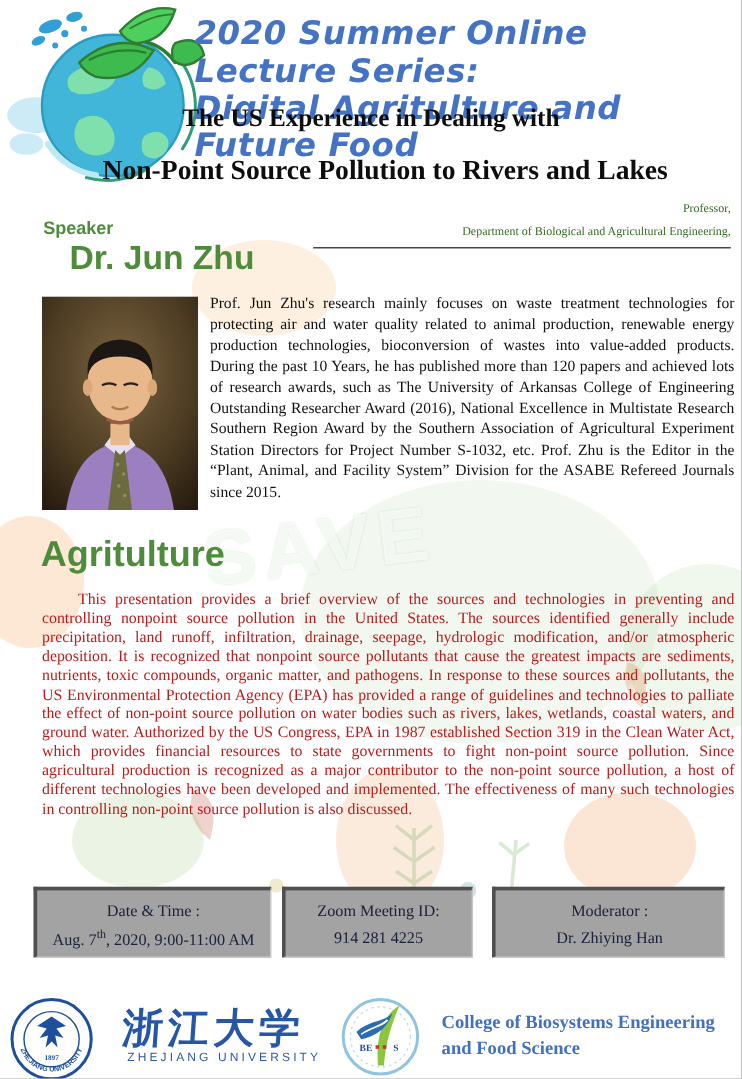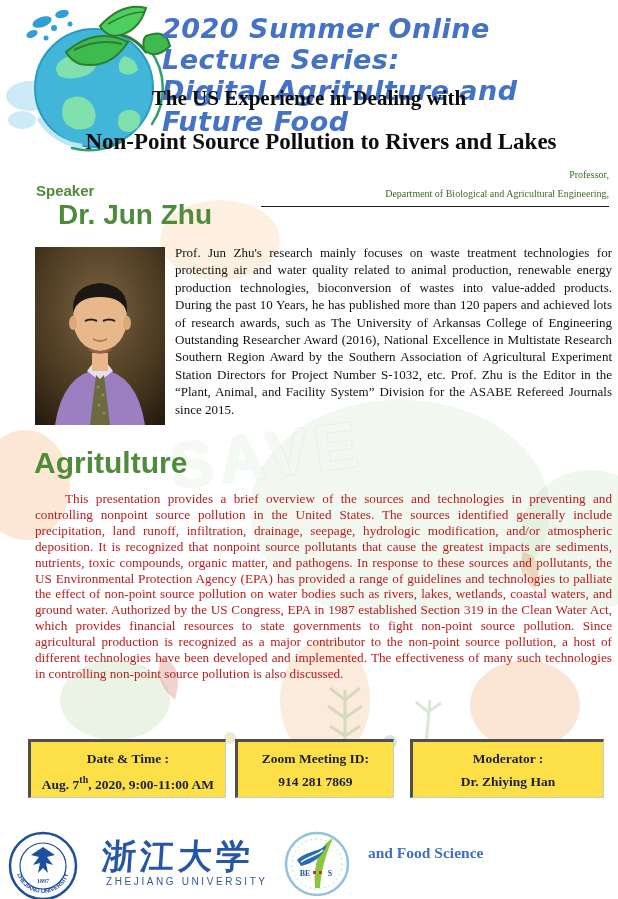--- a/index.html
+++ b/index.html
@@ -52,25 +52,25 @@
     position:absolute; left:34px; top:446px; z-index:2;
     font-family:"Liberation Sans",sans-serif; font-weight:bold; font-size:30px;
   }
   .intro-text {
     position:absolute; left:35px; top:491px; width:577px; z-index:2;
     font-size:13.2px; line-height:15.9px; text-align:justify; text-indent:30px; color:#b91c1c;
   }
   
   .boxes { position:absolute; left:28px; top:739px; width:576px; display:flex; z-index:2; }
   .info-box {
-    background:#fde047;
+    background:#a3a3a3;
     border-top:3px solid #4f4f4f; border-left:3px solid #4f4f4f;
     border-right:1px solid #c9c9c9; border-bottom:1px solid #c9c9c9;
     height:59px; padding-top:9px; text-align:center;
-    color:#1a1f3a; font-weight:bold; font-size:13.5px;
+    color:#1a1f3a; font-weight:normal; font-size:13.5px;
   }
   .info-box .val { margin-top:7px; }
   .box-date { width:206px; margin-right:9px; }
   .box-zoom { width:166px; margin-right:16px; }
   .box-mod  { width:202px; }
   sup { font-size:10px; }
   
   .footer { position:absolute; left:0; top:830px; width:618px; height:69px; z-index:2; }
   .seal { position:absolute; left:8px; top:1px; }
   .uni-cn {
@@ -196,21 +196,21 @@
   <div class="intro-heading" style="color:#4e8c3c">Agritulture</div>
   <p class="intro-text">This presentation provides a brief overview of the sources and technologies in preventing and controlling nonpoint source pollution in the United States. The sources identified generally include precipitation, land runoff, infiltration, drainage, seepage, hydrologic modification, and/or atmospheric deposition. It is recognized that nonpoint source pollutants that cause the greatest impacts are sediments, nutrients, toxic compounds, organic matter, and pathogens. In response to these sources and pollutants, the US Environmental Protection Agency (EPA) has provided a range of guidelines and technologies to palliate the effect of non-point source pollution on water bodies such as rivers, lakes, wetlands, coastal waters, and ground water. Authorized by the US Congress, EPA in 1987 established Section 319 in the Clean Water Act, which provides financial resources to state governments to fight non-point source pollution. Since agricultural production is recognized as a major contributor to the non-point source pollution, a host of different technologies have been developed and implemented. The effectiveness of many such technologies in controlling non-point source pollution is also discussed.</p>
 
   <div class="boxes">
     <div class="info-box box-date">
       <div>Date &amp; Time :</div>
       <div class="val"><span>Aug. 7</span><sup>th</sup><span>, 2020, 9:00-11:00 AM</span></div>
     </div>
     <div class="info-box box-zoom">
       <div>Zoom  Meeting ID:</div>
-      <div class="val">914 281 7869</div>
+      <div class="val">914 281 4225</div>
     </div>
     <div class="info-box box-mod">
       <div>Moderator :</div>
       <div class="val">Dr. Zhiying  Han</div>
     </div>
   </div>
 
   <div class="footer">
     <svg class="seal" width="70" height="70" viewBox="0 0 70 70">
       <defs>
@@ -234,17 +234,18 @@
       <path d="M32 58 C 30 34, 36 16, 50 8 C 42 26, 38 42, 37 58 Z" fill="#8cc63e"></path>
       <path d="M14 30 C 24 20, 38 22, 44 14 C 40 28, 28 34, 18 36 Z" fill="#2b6cb0"></path>
       <path d="M18 32 C 26 26, 34 26, 40 20" fill="none" stroke="#ffffff" stroke-width="1.5"></path>
       <text x="22" y="46" font-family="Liberation Serif, serif" font-size="8" font-weight="bold" fill="#1e4f9c" text-anchor="middle">BE</text>
       <text x="47" y="46" font-family="Liberation Serif, serif" font-size="8" font-weight="bold" fill="#1e4f9c" text-anchor="middle">S</text>
       <rect x="30" y="41" width="3" height="3" fill="#c0392b"></rect>
         <rect x="36" y="41" width="3" height="3" fill="#c0392b"></rect>
     </svg>
 
     <div class="college" style="color:#4170c0">
+      <div>College of Biosystems Engineering</div>
       <div>and Food Science</div>
     </div>
   </div>
 
 </div>
 
 </body></html>

